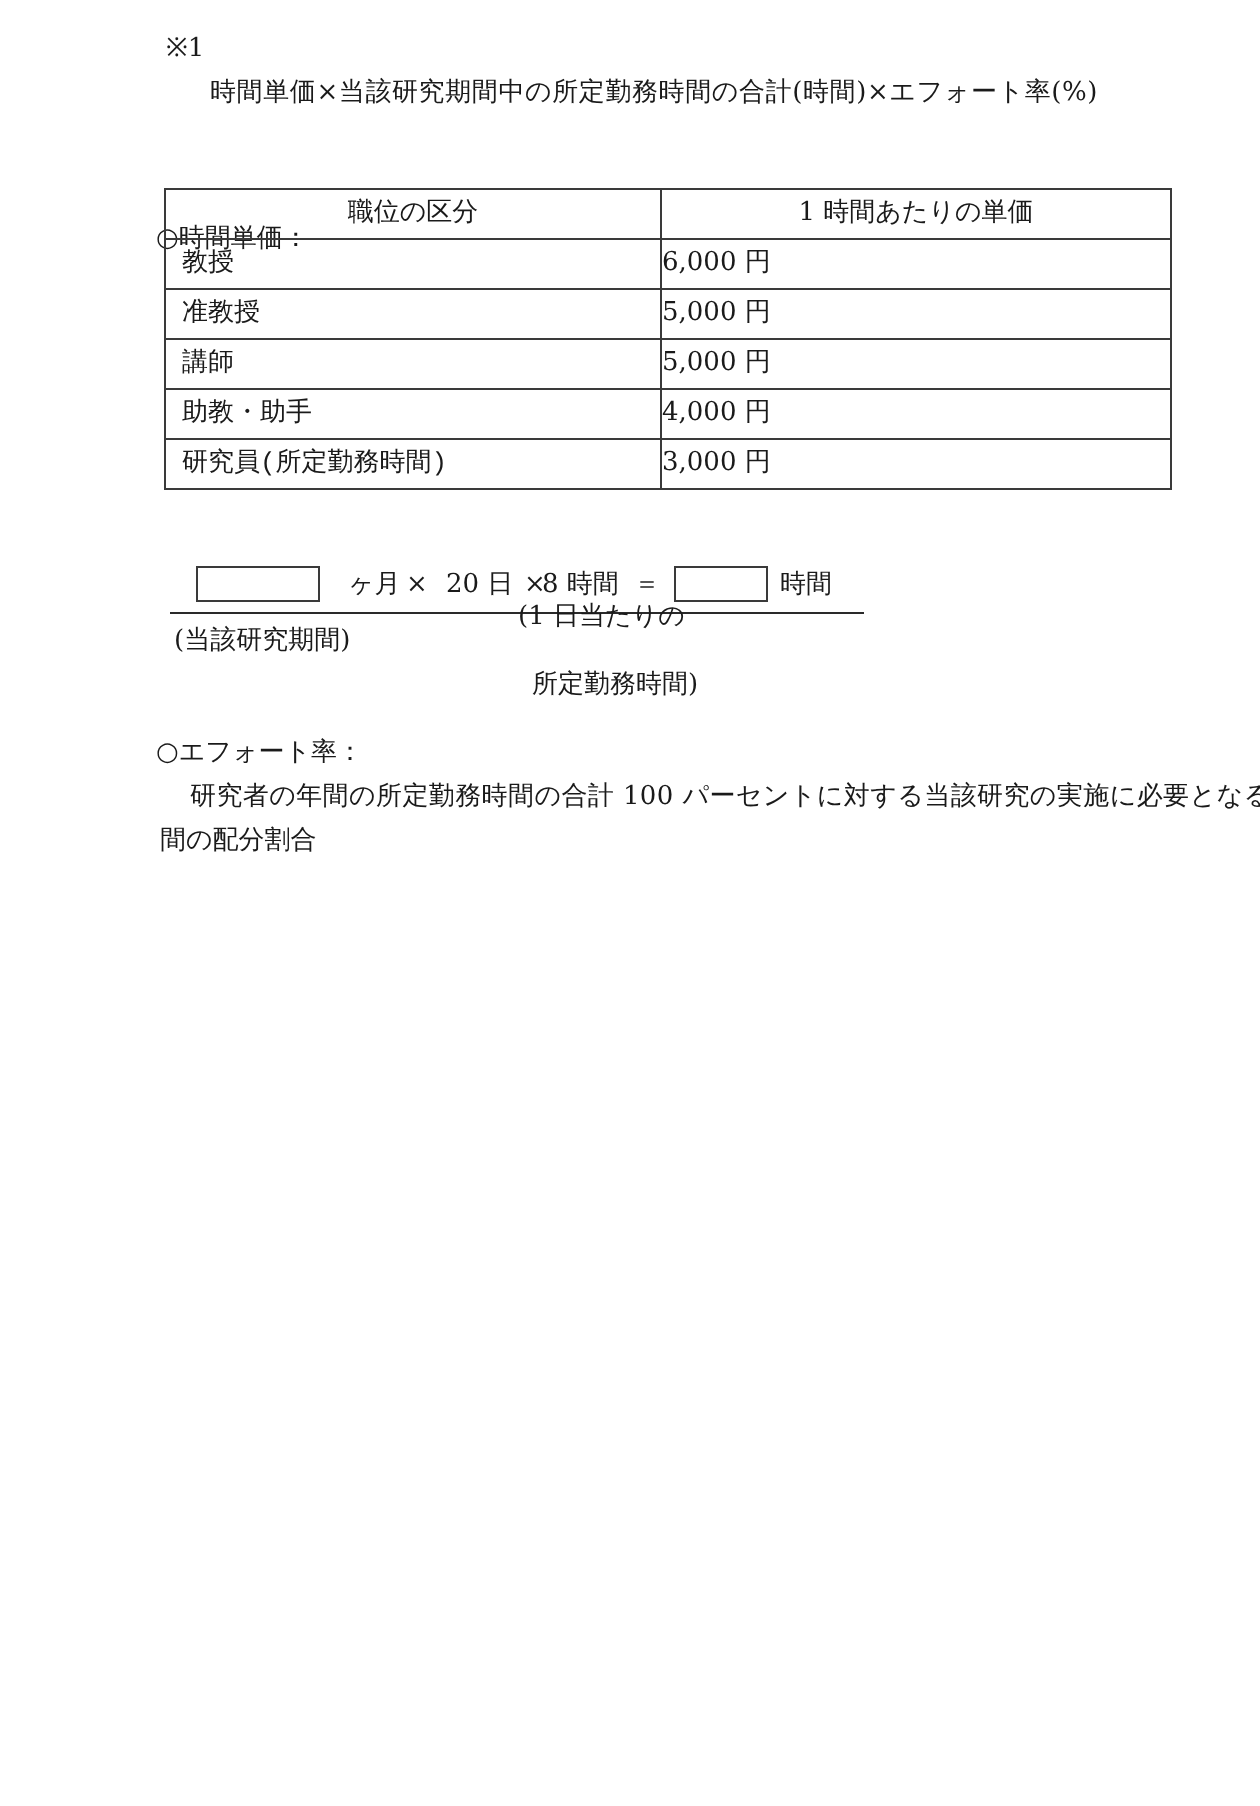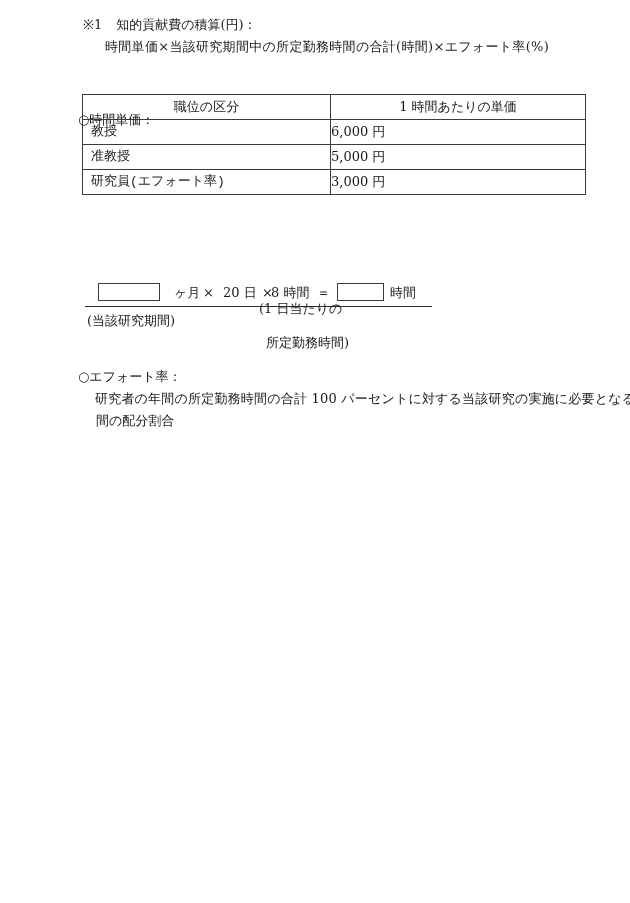--- a/index.html
+++ b/index.html
@@ -71,30 +71,29 @@
     width: 347px; height: 0;
     border-top: 1px solid #2a2a2a;
   }
   .caption-period { left: 87px; top: 312px; }
   .caption-daily-1 { left: 259px; top: 300px; }
   .caption-daily-2 { left: 266px; top: 334px; text-align: center; }
 
   
   .effort-heading { left: 78px; top: 368px; }
   .effort-line1 { left: 95px; top: 390px; letter-spacing: 0.2px; }
-  .effort-line2 { left: 80px; top: 412px; margin-left: 16px; }
+  .effort-line2 { left: 80px; top: 412px; }
 </style>
 </head>
 <body>
 
 <div class="page">
 
   <div class="abs note1-line1">
     <span>※1</span>
-    <span>知的貢献費の積算(円)：</span>
   </div>
   <div class="abs note1-line2">時間単価×当該研究期間中の所定勤務時間の合計(時間)×エフォート率(%)</div>
 
   <div class="abs hourly-heading">○時間単価：</div>
 
   <table class="rate-table">
     <colgroup>
         <col class="c1">
         <col class="c2">
       </colgroup>
@@ -105,21 +104,29 @@
     </tr>
     <tr>
       <td class="pos">教授</td>
       <td class="rate">6,000 円</td>
     </tr>
     <tr>
       <td class="pos">准教授</td>
       <td class="rate">5,000 円</td>
     </tr>
     <tr>
-      <td class="pos">研究員(エフォート率)</td>
+      <td class="pos">講師</td>
+      <td class="rate">5,000 円</td>
+    </tr>
+    <tr>
+      <td class="pos">助教・助手</td>
+      <td class="rate">4,000 円</td>
+    </tr>
+    <tr>
+      <td class="pos">研究員(所定勤務時間)</td>
       <td class="rate">3,000 円</td>
     </tr>
   </tbody>
     </table>
 
 
   <div class="input-box box-months"></div>
   <span class="abs formula-frag frag-months-unit">ヶ月</span>
   <span class="abs formula-frag frag-times1">×</span>
   <span class="abs formula-frag frag-days">20 日</span>

